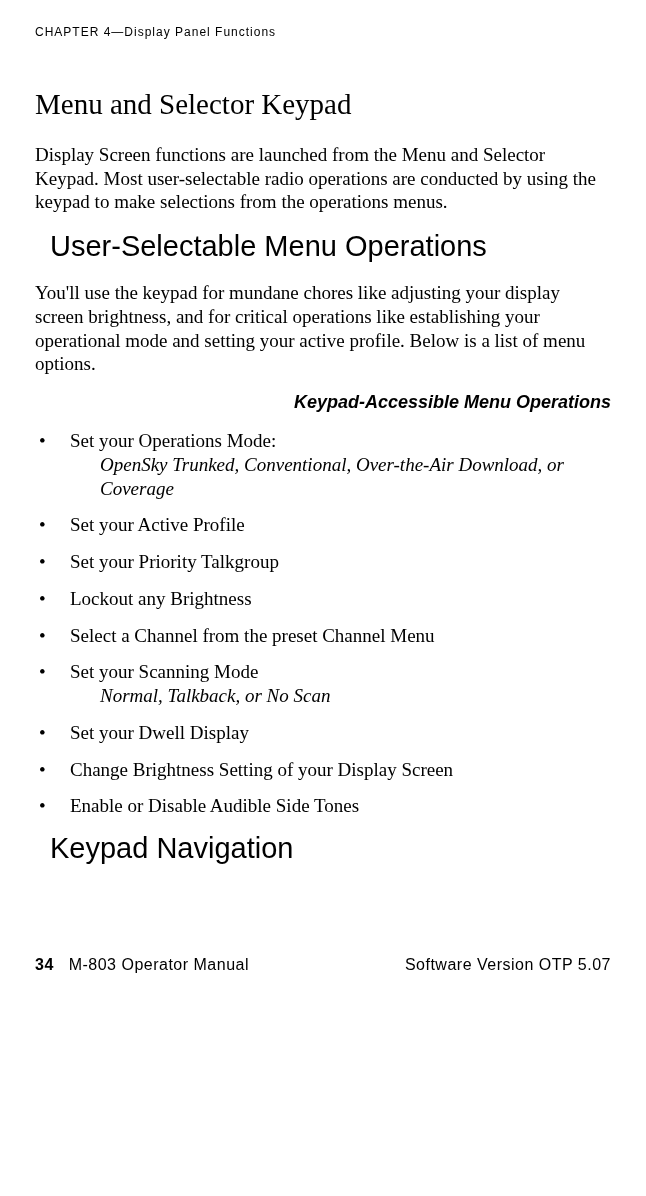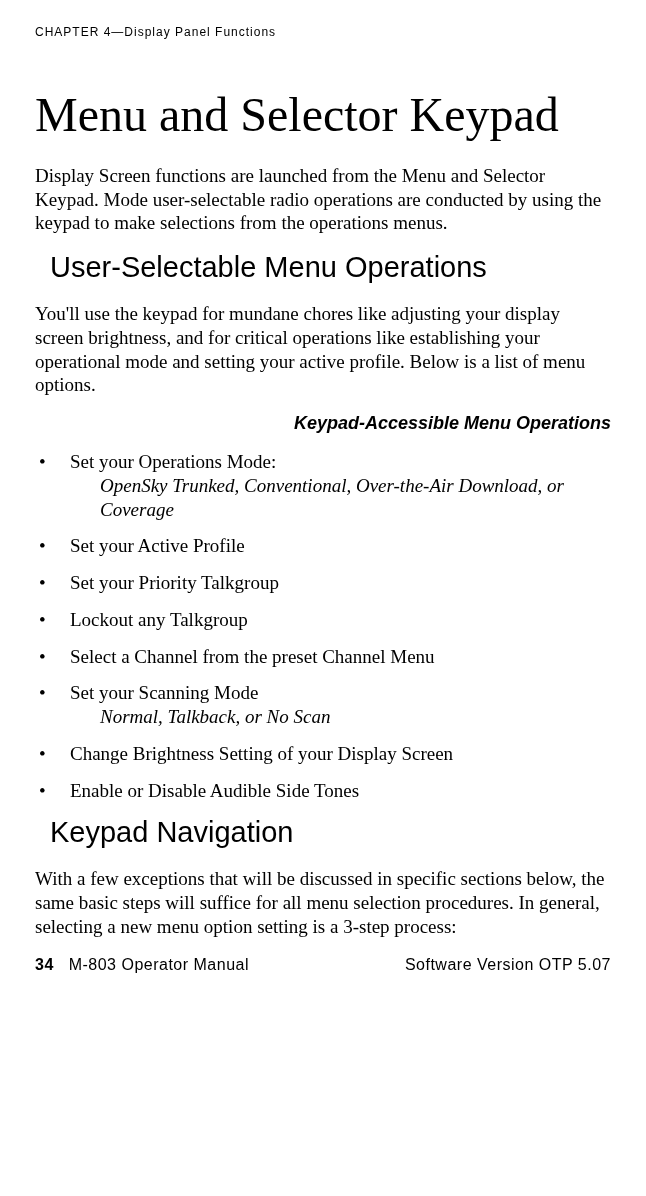--- a/index.html
+++ b/index.html
@@ -19,21 +19,21 @@
     padding: 25px 35px 0 35px;
   }
   .chapter-header {
     font-family: Arial, Helvetica, sans-serif;
     font-size: 12px;
     letter-spacing: 1px;
     margin-bottom: 50px;
   }
   .main-title {
     font-family: "Times New Roman", Times, serif;
-    font-size: 48px;
+    font-size: 29px;
     font-weight: normal;
     margin: 0 0 22px 0;
     line-height: 1.1;
   }
   .indented {
     margin-left: 165px;
   }
   .body-text {
     font-size: 19px;
     line-height: 1.25;
@@ -96,48 +96,48 @@
 </style>
 </head>
 <body>
 
 <div class="page">
 
   <div class="chapter-header">CHAPTER 4—Display Panel Functions</div>
 
   <h1 class="main-title">Menu and Selector Keypad</h1>
 
-  <p class="body-text indented">Display Screen functions are launched from the Menu and Selector Keypad. Mode user-selectable radio operations are conducted by using the keypad to make selections from the operations menus.</p>
+  <p class="body-text indented">Display Screen functions are launched from the Menu and Selector Keypad. Most user-selectable radio operations are conducted by using the keypad to make selections from the operations menus.</p>
 
   <h2 class="section-title">User-Selectable Menu Operations</h2>
 
   <p class="body-text indented">You'll use the keypad for mundane chores like adjusting your display screen brightness, and for critical operations like establishing your operational mode and setting your active profile. Below is a list of menu options.</p>
 
   <p class="sub-italic indented">Keypad-Accessible Menu Operations</p>
 
   <ul class="bullets indented">
     <li>
       <span>Set your Operations Mode:</span>
       <span class="subline">OpenSky Trunked, Conventional, Over-the-Air Download, or Coverage</span>
     </li>
     <li><span>Set your Active Profile</span></li>
     <li><span>Set your Priority Talkgroup</span></li>
-    <li><span>Lockout any Talkgroup</span></li>
+    <li><span>Lockout any Brightness</span></li>
     <li><span>Select a Channel from the preset Channel Menu</span></li>
     <li>
       <span>Set your Scanning Mode</span>
       <span class="subline">Normal, Talkback, or No Scan</span>
     </li>
+    <li><span>Set your Dwell Display</span></li>
     <li><span>Change Brightness Setting of your Display Screen</span></li>
     <li><span>Enable or Disable Audible Side Tones</span></li>
   </ul>
 
   <h2 class="section-title">Keypad Navigation</h2>
 
-  <p class="body-text indented">With a few exceptions that will be discussed in specific sections below, the same basic steps will suffice for all menu selection procedures. In general, selecting a new menu option setting is a 3-step process:</p>
 
   <div class="footer">
     <div class="left">
       <b>34</b>&nbsp;&nbsp;&nbsp;<span>M-803 Operator Manual</span>
     </div>
     <div class="right">Software Version OTP 5.07</div>
   </div>
 
 </div>
 

